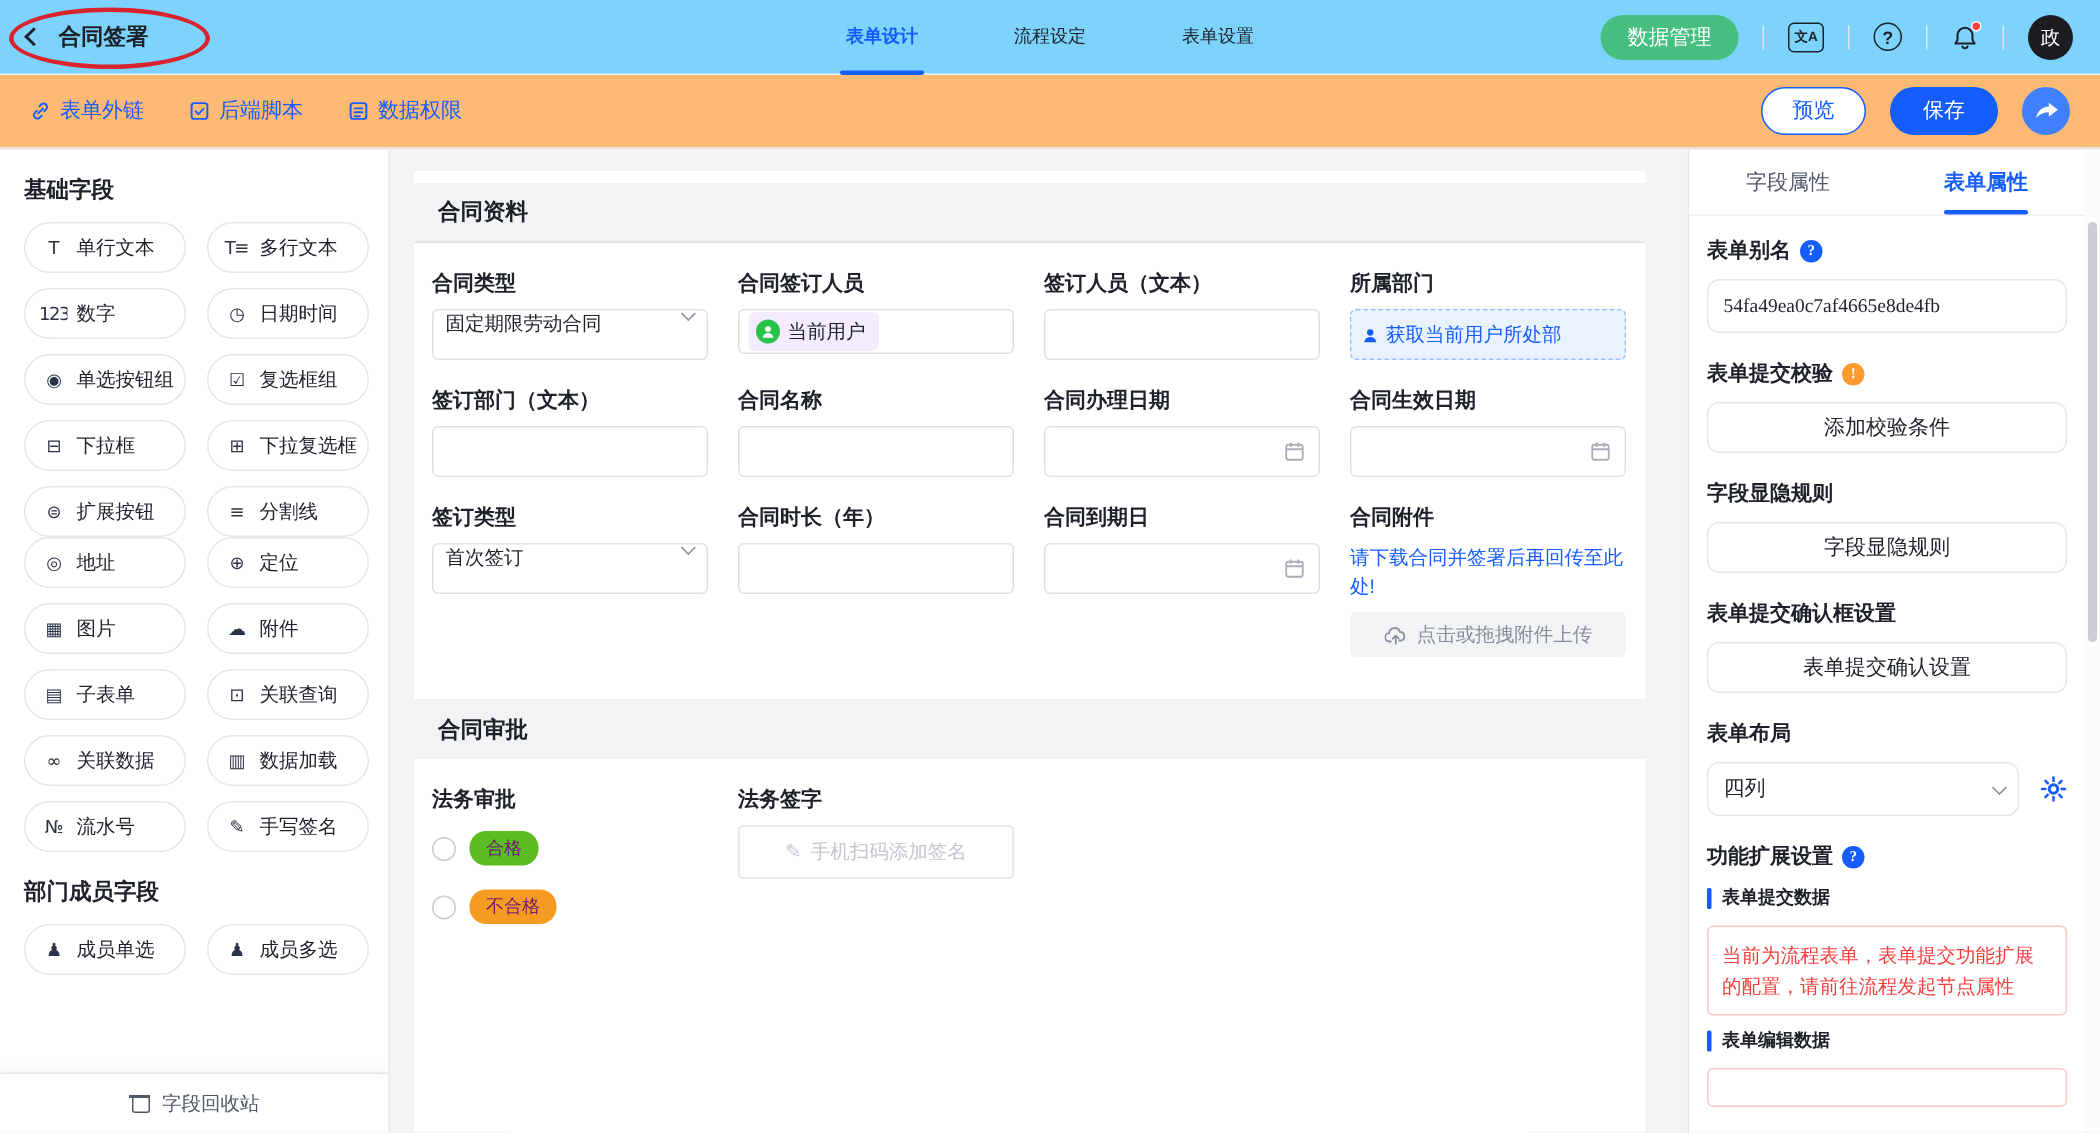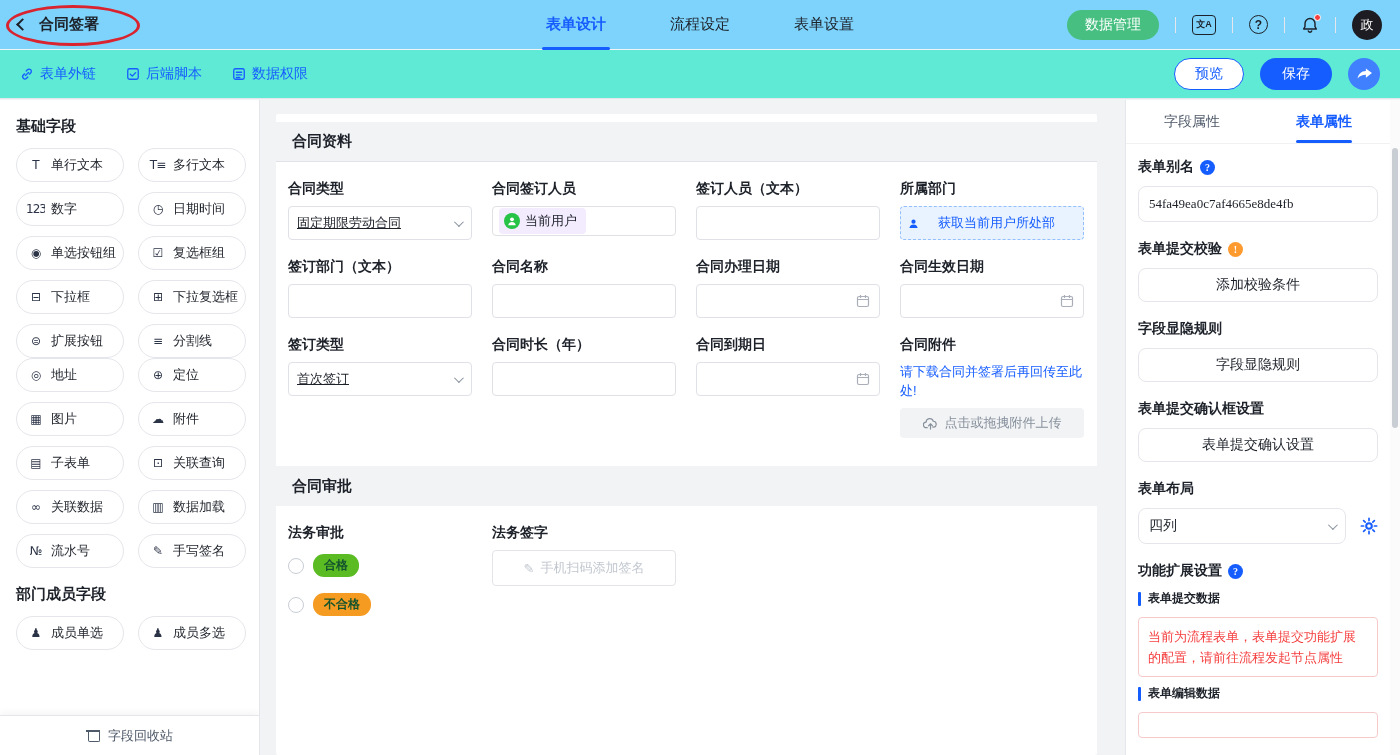--- a/index.html
+++ b/index.html
@@ -11,34 +11,34 @@
   }
   svg { display:block; }
 
   
   .header { position:absolute; top:0; left:0; right:0; height:50px; background:#7dd3fc; display:flex; align-items:center; z-index:5; border-bottom:1px solid #f2f3f5; }
   .header-left { display:flex; align-items:center; padding-left:18px; min-width:260px; }
   .back-arrow { width:9px; height:9px; border-left:2px solid #1d2129; border-bottom:2px solid #1d2129; transform:rotate(45deg); margin-right:12px; cursor:pointer; }
   .page-title { font-size:15px; font-weight:700; }
   .annotation-ellipse { position:absolute; left:6px; top:5px; width:134px; height:41px; border:3px solid #d9232e; border-radius:50%; pointer-events:none; z-index:30; }
   .header-tabs { position:absolute; left:50%; transform:translateX(-50%); height:50px; display:flex; gap:56px; align-items:stretch; }
-  .htab { display:flex; align-items:center; font-size:15px; color:#1d2129; cursor:pointer; position:relative; padding:0 4px; }
+  .htab { display:flex; align-items:center; font-size:12px; color:#1d2129; cursor:pointer; position:relative; padding:0 4px; }
   .htab.active { color:#165dff; font-weight:700; }
   .htab.active::after { content:""; position:absolute; left:0; right:0; bottom:0; height:3px; background:#165dff; border-radius:2px; }
   .header-right { margin-left:auto; display:flex; align-items:center; gap:16px; padding-right:18px; }
   .green-btn { border:none; background:#46bf80; color:#fff; font-size:14px; height:30px; padding:0 18px; border-radius:15px; cursor:pointer; font-family:inherit; }
   .v-divider { width:1px; height:16px; background:#e5e6eb; }
   .icon-translate { width:24px; height:20px; border:1.5px solid #1d2129; border-radius:4px; font-size:9px; display:flex; align-items:center; justify-content:center; cursor:pointer; font-weight:700; letter-spacing:0; }
   .icon-help { width:19px; height:19px; border:1.5px solid #1d2129; border-radius:50%; font-size:12px; font-weight:700; display:flex; align-items:center; justify-content:center; cursor:pointer; }
   .icon-bell { position:relative; cursor:pointer; }
   .bell-dot { position:absolute; top:-2px; right:-2px; width:7px; height:7px; background:#f53f3f; border-radius:50%; border:1px solid #fff; }
   .avatar { width:30px; height:30px; border-radius:50%; background:#1c1c22; color:#fff; font-size:13px; display:flex; align-items:center; justify-content:center; cursor:pointer; }
 
   
-  .toolbar { position:absolute; top:50px; left:0; right:0; height:49px; background:#5eead4; border-bottom:1px solid #e5e6eb; display:flex; align-items:center; z-index:4; }
+  .toolbar { position:absolute; top:50px; left:0; right:0; height:49px; background:#fdba74; border-bottom:1px solid #e5e6eb; display:flex; align-items:center; z-index:4; }
   .tb-links { display:flex; align-items:center; gap:30px; padding-left:20px; }
   .tb-link { display:flex; align-items:center; gap:6px; color:#165dff; font-size:14px; cursor:pointer; }
   .tb-right { margin-left:auto; display:flex; align-items:center; gap:16px; padding-right:20px; }
   .btn-preview { height:32px; padding:0 20px; border-radius:16px; border:1px solid #165dff; color:#165dff; background:#fff; font-size:14px; cursor:pointer; font-family:inherit; }
   .btn-save { height:32px; padding:0 22px; border-radius:16px; border:none; color:#fff; background:#165dff; font-size:14px; cursor:pointer; font-family:inherit; }
   .btn-share { width:32px; height:32px; border-radius:50%; border:none; background:#4080ff; display:flex; align-items:center; justify-content:center; cursor:pointer; }
 
   
   .sidebar { position:absolute; top:100px; bottom:0; left:0; width:260px; background:#fff; border-right:1px solid #e5e6eb; overflow:hidden; }
   .s-title { font-size:15px; font-weight:700; padding:17px 16px 12px; }
@@ -53,33 +53,33 @@
 
   
   .canvas { position:absolute; top:100px; bottom:0; left:260px; right:275px; overflow:hidden; }
   .card { margin:14px 28px 0 16px; background:#fff; border-radius:2px; height:calc(100% - 14px); padding-top:8px; overflow:hidden; }
   .group-header { height:40px; background:#f2f3f5; display:flex; align-items:center; padding:0 16px; font-size:15px; font-weight:700; }
   .group-header.first { border-bottom:1px solid #e0e2e8; }
   .group-header.second { margin-top:28px; }
   .fields-grid { display:grid; grid-template-columns:repeat(4,184px); column-gap:20px; padding:0 13px 0 12px; }
   .f-label { font-size:14px; font-weight:700; margin:18px 0 8px; white-space:nowrap; }
   .input-control { width:100%; height:34px; border:1px solid #dfe1e6; border-radius:4px; background:#fff; padding:0 8px; font-size:13px; color:#1d2129; font-family:inherit; outline:none; }
-  .select-control { width:100%; height:34px; border:1px solid #dfe1e6; border-radius:4px; background:#fff; display:flex; align-items:center; justify-content:space-between; padding:0 10px 0 8px; cursor:pointer;text-decoration:underline; }
+  .select-control { width:100%; height:34px; border:1px solid #dfe1e6; border-radius:4px; background:#fff; display:flex; justify-content:space-between; padding:0 10px 0 8px; cursor:pointer; }
   .sel-text { font-size:13px; color:#1d2129; }
   .chev { width:7px; height:7px; border-right:1.5px solid #86909c; border-bottom:1.5px solid #86909c; transform:rotate(45deg) translateY(-2px); flex:none; }
   .date-control { width:100%; height:34px; border:1px solid #dfe1e6; border-radius:4px; background:#fff; display:flex; align-items:center; justify-content:flex-end; padding:0 9px; cursor:pointer; }
   .tag-field { width:100%; height:30px; border:1px solid #dfe1e6; border-radius:4px; background:#fff; display:flex; align-items:center; padding:0 6px; cursor:pointer; }
   .member-tag { display:inline-flex; align-items:center; gap:5px; background:#f3ecfe; border-radius:4px; padding:4px 9px 4px 5px; font-size:13px; color:#1d2129; }
   .member-avatar { width:16px; height:16px; border-radius:50%; background:#27c346; display:flex; align-items:center; justify-content:center; }
-  .dept-box { width:100%; height:34px; background:#e8f3ff; border:1px dashed #94bfff; border-radius:4px; display:flex; align-items:center; gap:19px; padding:12px 7px; color:#165dff; font-size:13px; white-space:nowrap; overflow:hidden; cursor:pointer; }
+  .dept-box { width:100%; height:34px; background:#e8f3ff; border:1px dashed #94bfff; border-radius:4px; display:flex; align-items:center; gap:5px; padding:12px 7px; color:#165dff; font-size:13px; white-space:nowrap; overflow:hidden; cursor:pointer; }
   .attach-hint { display:block; color:#165dff; font-size:13px; line-height:19px; margin:2px 0 8px; cursor:pointer; text-decoration:none; }
   .upload-btn { width:100%; height:30px; background:#f2f3f5; border-radius:4px; display:flex; align-items:center; justify-content:center; gap:7px; color:#86909c; font-size:13px; cursor:pointer; }
   .radio-row { display:flex; align-items:center; gap:9px; margin:12px 0 16px; cursor:pointer; }
   .radio-circle { width:16px; height:16px; border:1px solid #c9cdd4; border-radius:50%; background:#fff; flex:none; }
-  .tag-pill { color:#14532d; font-size:12px; font-weight:700; padding:3px 11px; border-radius:11px; }
+  .tag-pill { color:#701a75; font-size:12px; font-weight:400; padding:3px 11px; border-radius:11px; }
   .tag-pass { background:#5bbb23; }
   .tag-fail { background:#f59b22; }
   .sign-box { width:184px; height:36px; border:1px solid #e2e4e9; border-radius:4px; display:flex; align-items:center; justify-content:center; gap:6px; color:#c2c7cf; font-size:13px; cursor:pointer; }
   .pen-glyph { font-family:"DejaVu Sans",sans-serif; font-size:13px; }
 
   
   .panel { position:absolute; top:100px; bottom:0; right:10px; width:265px; background:#fff; border-left:1px solid #e5e6eb; overflow:hidden; }
   .panel-tabs { display:flex; height:44px; border-bottom:1px solid #f0f1f3; }
   .ptab { flex:1; display:flex; align-items:center; justify-content:center; font-size:14px; color:#4e5969; cursor:pointer; position:relative; }
   .ptab.active { color:#165dff; font-weight:700; }

